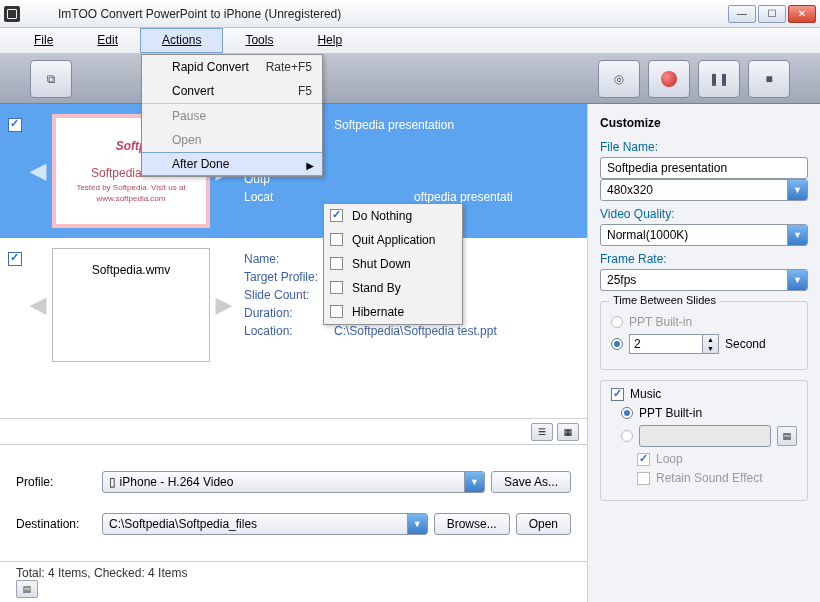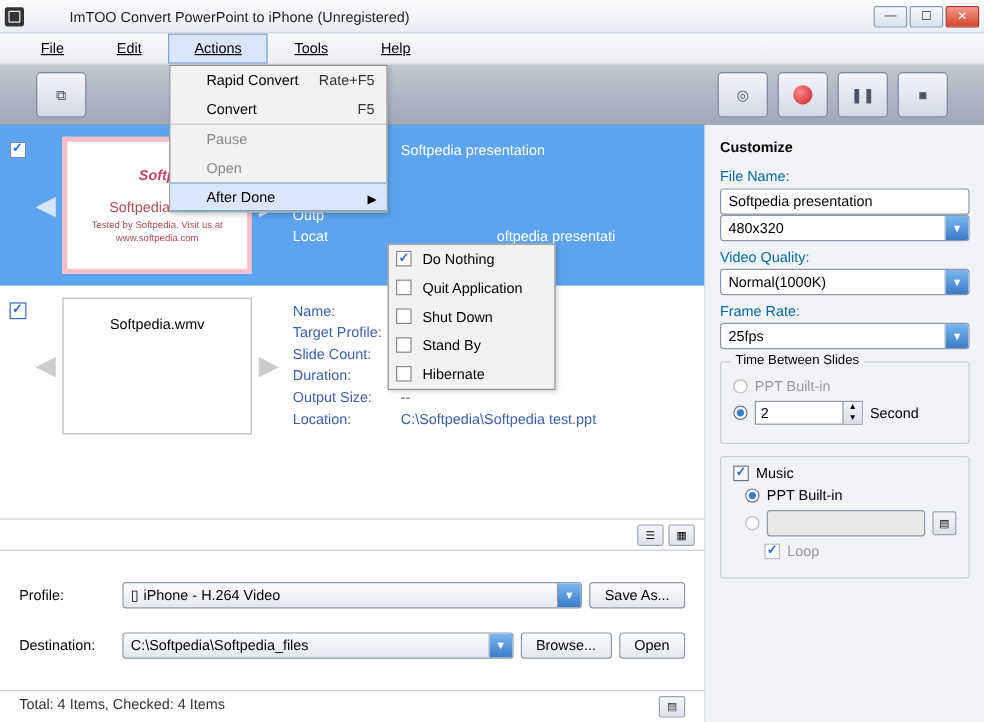--- a/index.html
+++ b/index.html
@@ -55,21 +55,21 @@
 
 .viewbar{height:26px;display:flex;justify-content:flex-end;align-items:center;padding:0 8px;gap:4px;border-top:1px solid #d0d3db;}
 .vbtn{width:22px;height:18px;border:1px solid #9aa2b0;border-radius:2px;background:linear-gradient(#f5f6f9,#dde1e9);display:flex;align-items:center;justify-content:center;font-size:9px;}
 
 .bottombar{padding:6px 16px;border-top:1px solid #c9cdd6;}
 .brow{display:flex;align-items:center;margin:20px 0;gap:6px;}
 .blabel{width:80px;}
 .bselect{flex:1;height:22px;border:1px solid #8f98a8;border-radius:3px;background:linear-gradient(#fbfcfe,#e5e8ef);display:flex;align-items:center;padding:0 6px;position:relative;}
 .bselect .dd{position:absolute;right:0;top:0;width:20px;height:100%;background:linear-gradient(#7ab8f0,#3a7cc8);border-left:1px solid #8f98a8;border-radius:0 2px 2px 0;display:flex;align-items:center;justify-content:center;color:#fff;font-size:9px;}
 .bbtn{height:22px;padding:0 12px;border:1px solid #8f98a8;border-radius:3px;background:linear-gradient(#fbfcfe,#e5e8ef);}
-.status{border-top:1px solid #c9cdd6;padding:4px 16px;display:flex;justify-content:space-between;font-size:11px;color:#333;}
+.status{border-top:1px solid #c9cdd6;padding:4px 16px;display:flex;justify-content:space-between;font-size:11px;color:#333;flex-direction:column;}
 
 .right{width:232px;background:#f2f3f7;padding:8px 12px;overflow:hidden;}
 .right h3{font-size:12px;font-weight:bold;margin:4px 0 10px;}
 .flabel{margin:6px 0 3px;color:#0369a1;}
 .finput{width:100%;height:22px;border:1px solid #8f98a8;border-radius:3px;background:#fff;padding:0 6px;position:relative;display:flex;align-items:center;}
 .finput .dd{position:absolute;right:0;top:0;width:20px;height:100%;background:linear-gradient(#7ab8f0,#3a7cc8);border-left:1px solid #8f98a8;border-radius:0 2px 2px 0;display:flex;align-items:center;justify-content:center;color:#fff;font-size:9px;}
 .group{border:1px solid #c9cdd6;border-radius:3px;margin-top:10px;padding:8px 10px 10px;position:relative;}
 .group .gtitle{position:absolute;top:-8px;left:8px;background:#f2f3f7;padding:0 4px;font-size:11px;}
 .rrow{display:flex;align-items:center;gap:6px;margin:5px 0;}
 .radio{width:12px;height:12px;border:1px solid #6b7688;border-radius:50%;background:#fff;display:inline-flex;align-items:center;justify-content:center;}
@@ -200,24 +200,20 @@
             </div>
           <div class="dr">
               <span class="dk">Slide Count:</span>
               <span class="dv">6</span>
             </div>
           <div class="dr">
               <span class="dk">Duration:</span>
               <span class="dv">--</span>
             </div>
           <div class="dr">
-              <span class="dk">Output Size:</span>
-              <span class="dv">--</span>
-            </div>
-          <div class="dr">
               <span class="dk">Location:</span>
               <span class="dv">C:\Softpedia\Softpedia test.ppt</span>
             </div>
         </div>
       </div>
 
     </div>
     <div class="viewbar">
       <div class="vbtn">☰</div>
       <div class="vbtn">▦</div>
@@ -296,15 +292,19 @@
         </div>
       <div class="rrow" style="margin-left:10px">
         <span class="radio dis"></span>
         <div class="finput" style="flex:1;background:#e8e8e8"></div>
         <div class="vbtn" style="width:20px;height:20px">▤</div>
       </div>
       <div class="rrow" style="margin-left:26px">
           <span class="cbx on" style="border-color:#bbb"></span>
           <span class="disabled-t">Loop</span>
         </div>
+      <div class="rrow" style="margin-left:26px">
+          <span class="cbx" style="border-color:#bbb"></span>
+          <span class="disabled-t">Retain Sound Effect</span>
+        </div>
     </div>
   </div>
 </div>
 
 </body></html>

